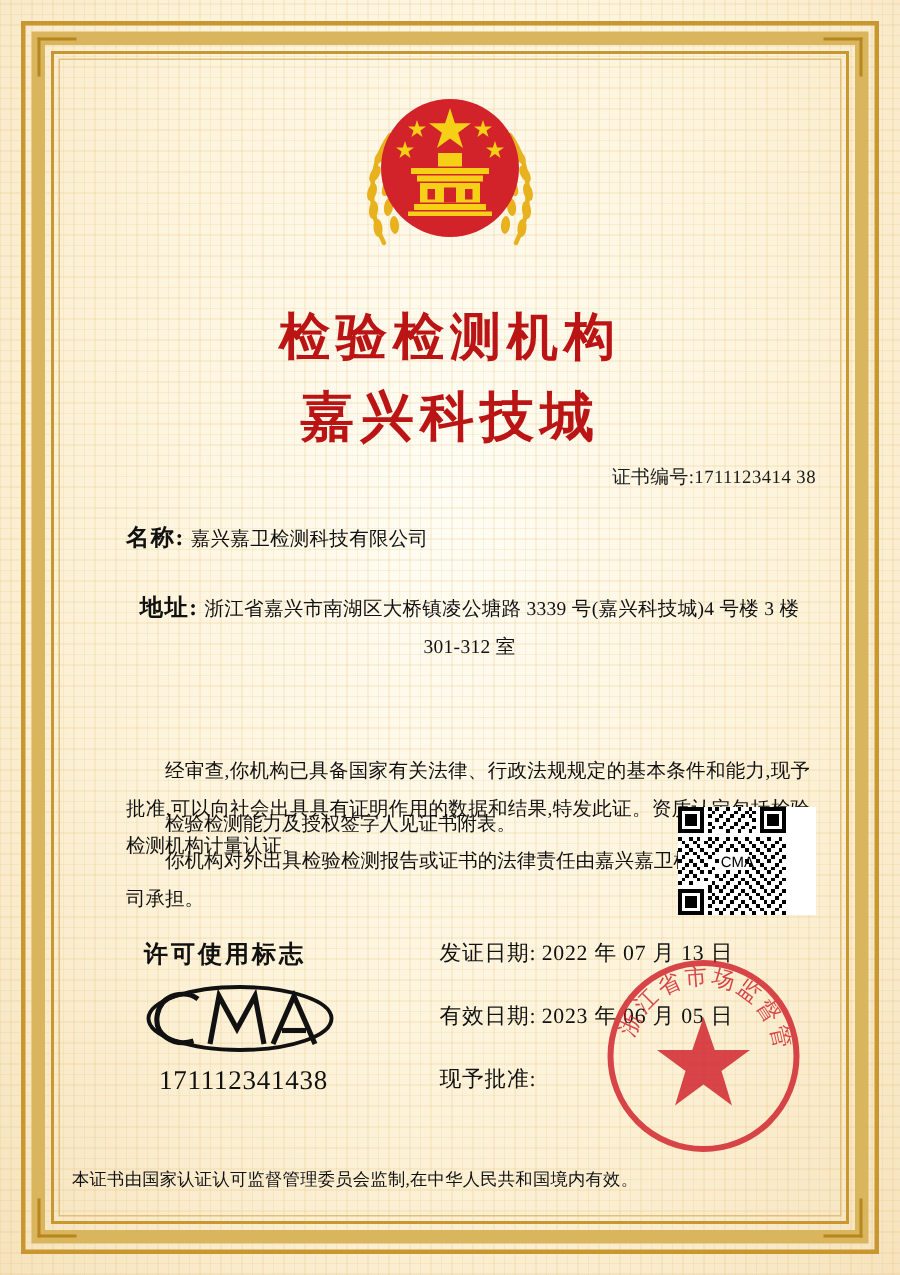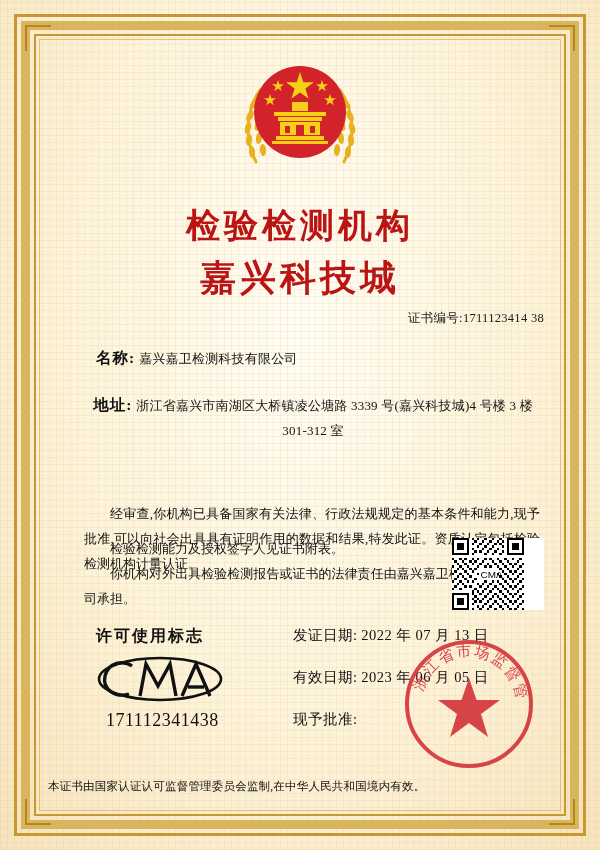--- a/index.html
+++ b/index.html
@@ -108,21 +108,21 @@
   }
   .field .lbl {
     font-weight: bold;
     font-size: 15.5px;
     letter-spacing: 1px;
   }
   .field .val {
     font-size: 13px;
     letter-spacing: 0.2px;
   }
-  .field-name { top: 300px; padding-left: 12px; }
+  .field-name { top: 300px; }
   .field-addr { top: 345px; text-align: center; }
   .field-addr .val { line-height: 25px; }
   .addr-wrap {
     display: inline;
   }
 
   .para {
     position: absolute;
     left: 36px; right: 12px;
     font-family: "Liberation Serif", serif;

